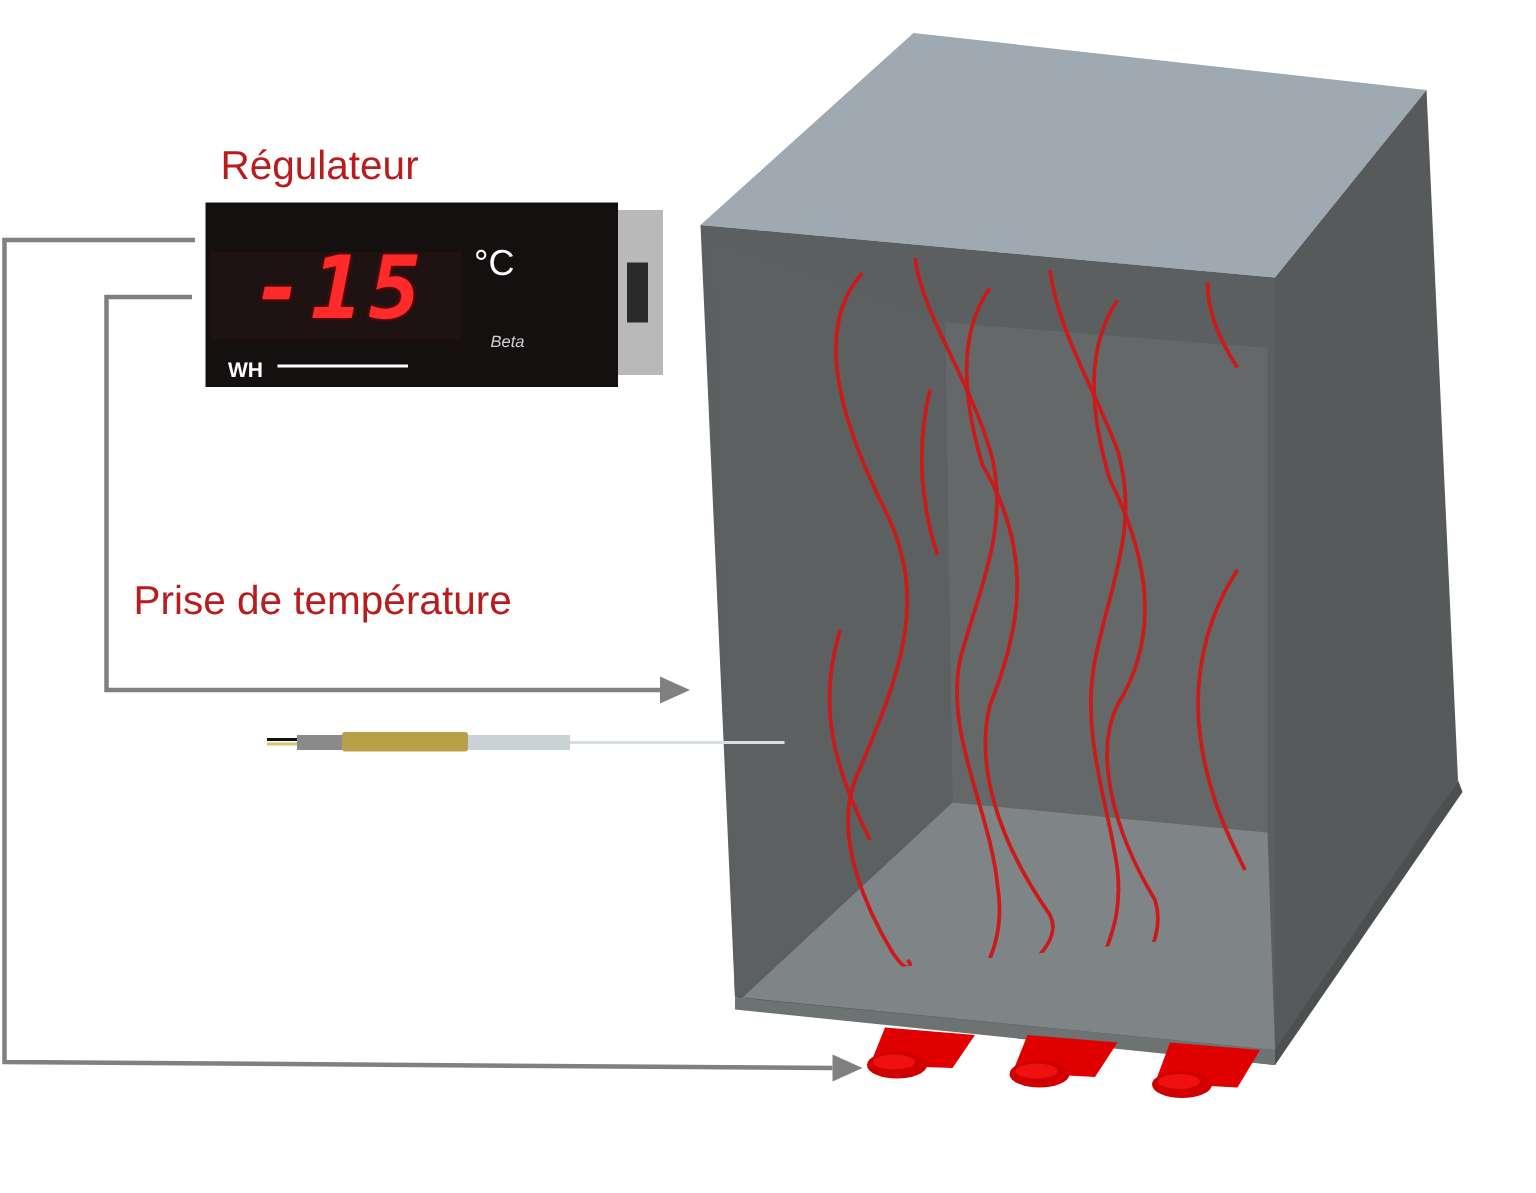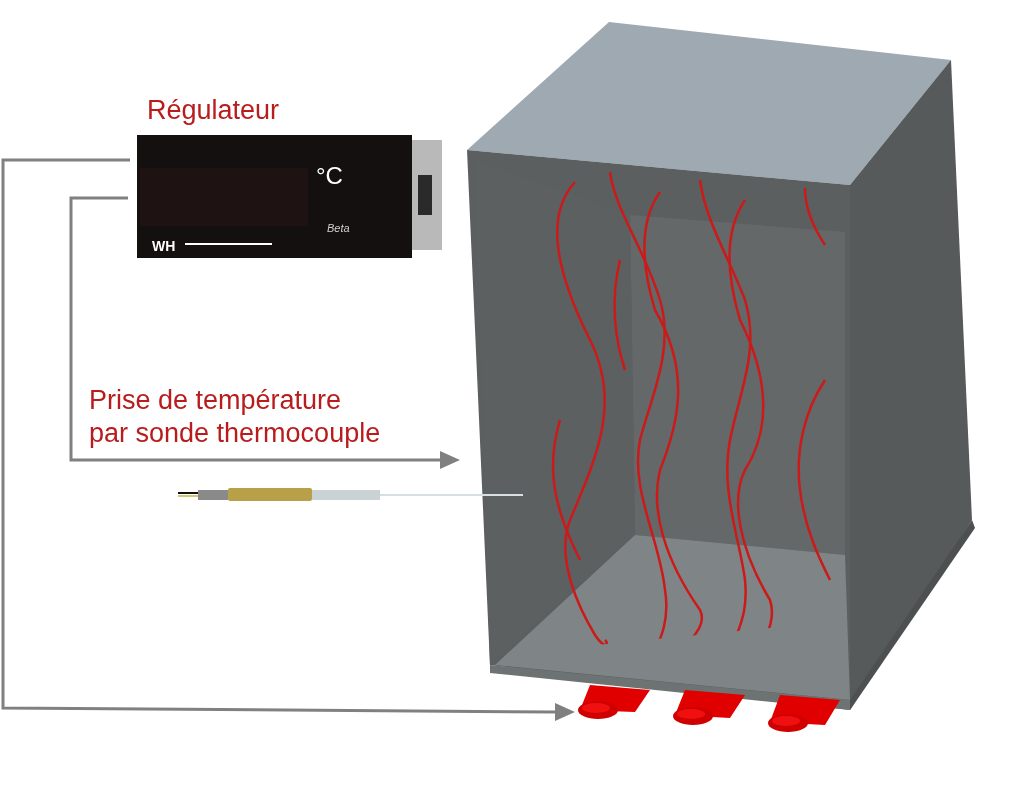--- a/index.html
+++ b/index.html
@@ -86,22 +86,22 @@
 
     <g>
       <rect x="137" y="135" width="275" height="123" fill="#151010"></rect>
       <rect x="412" y="140" width="30" height="110" fill="#b9b9b9"></rect>
       <rect x="418" y="175" width="14" height="40" fill="#2a2a2a"></rect>
       <rect x="140" y="168" width="168" height="58" fill="#1e1212"></rect>
       <line x1="185" y1="244" x2="272" y2="244" stroke="#ffffff" stroke-width="2"></line>
     </g>
   </svg>
 
+  <div class="display-text digits">-15</div>
   <div class="display-text unit">°C</div>
   <div class="display-text wh">WH</div>
   <div class="display-text brand">Beta</div>
 
   <div class="label lbl-reg">Régulateur</div>
   <div class="label lbl-probe">
     <div>Prise de température</div>
-    <div>par sonde thermocouple</div>
   </div>
 </div>
 
 </body></html>

